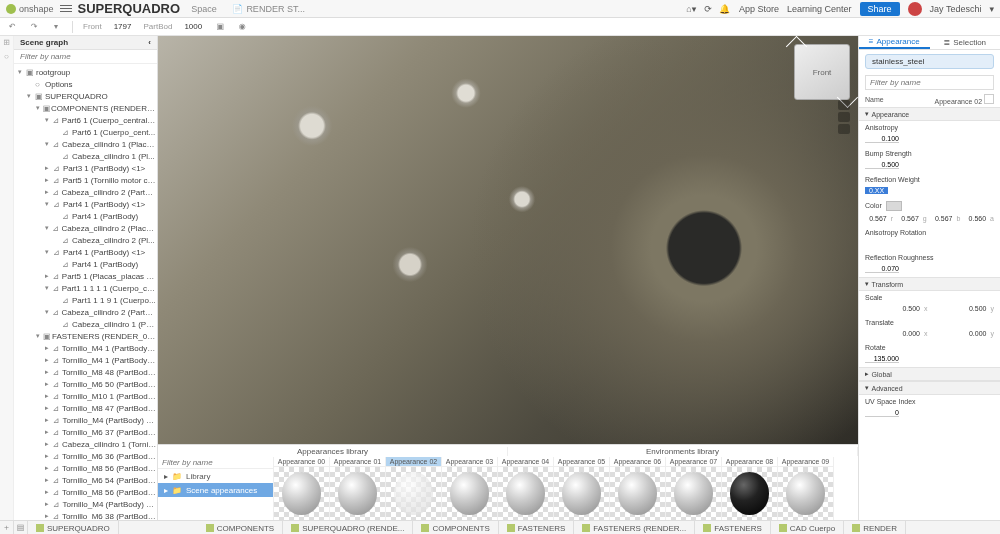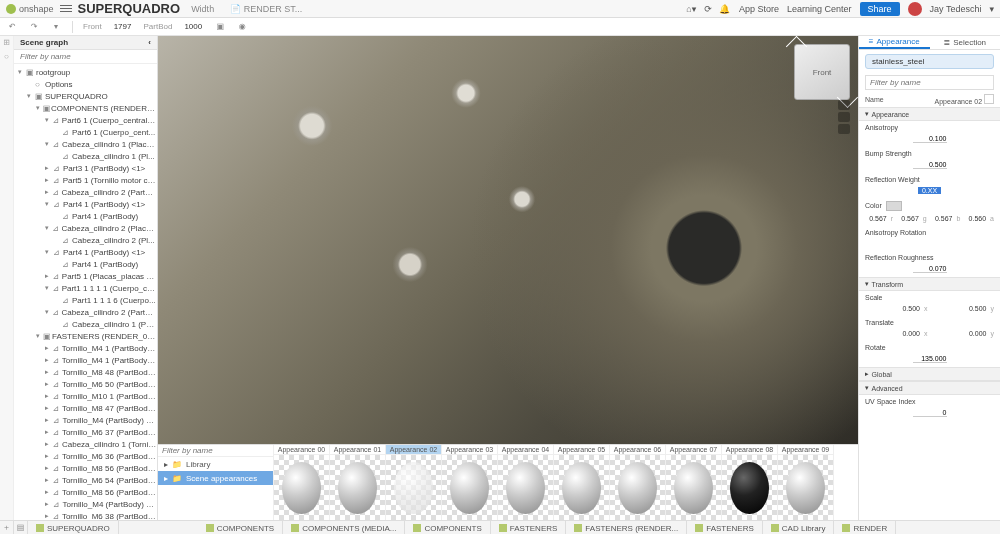--- a/index.html
+++ b/index.html
@@ -88,21 +88,21 @@
 .right-p { width: 142px; border-left: 1px solid #e0e0e0; display: flex; flex-direction: column; font-size: 8px; }
 .right-p .tabs { height: 14px; display: flex; border-bottom: 1px solid #e0e0e0; }
 .right-p .tabs .tab { flex:1; display:flex; align-items:center; justify-content:center; gap:3px; cursor:pointer; color:#555; }
 .right-p .tabs .tab.sel { border-bottom: 2px solid #1976d2; color:#1976d2; }
 .right-p .chip { background:#e3eef9; border:1px solid #b9d4ec; border-radius:3px; padding:2px 6px; margin:4px 6px; font-size:8px; display:inline-block; }
 .right-p .rfilter input { width:calc(100% - 12px); margin:2px 6px; border:1px solid #ddd; padding:2px 4px; font-size:8px; font-style:italic; color:#aaa; outline:none; }
 .right-p .row2 { display:flex; justify-content:space-between; align-items:center; padding:2px 6px; font-size:7px; color:#555; }
 .right-p .row2 .rico { width:10px; height:10px; border:1px solid #ccc; display:inline-block; }
 .right-p .sect { background:#f2f2f2; border-top:1px solid #e2e2e2; border-bottom:1px solid #e2e2e2; padding:2px 6px; font-size:7px; color:#444; display:flex; align-items:center; gap:3px; cursor:pointer; }
 .right-p .prop { padding:3px 6px; font-size:7px; color:#444; }
-.right-p .pval { display:flex; justify-content:center; gap:6px; font-size:7px; color:#333; padding:1px 6px 4px; }
+.right-p .pval { display:flex; justify-content:flex-start; gap:6px; font-size:7px; color:#333; padding:1px 6px 4px; }
 .right-p .pval .hl { background:#3b7dd8; color:#fff; padding:0 4px; }
 .right-p .pval input { width:34px; border:none; border-bottom:1px solid #ccc; font-size:7px; text-align:right; outline:none; }
 .right-p .swatch { width:16px; height:10px; background:#d9d9d9; border:1px solid #bbb; display:inline-block; vertical-align:middle; }
 .right-p .threeval { display:flex; gap:4px; padding:1px 6px 4px; font-size:7px; }
 .right-p .threeval span { flex:1; text-align:right; }
 
 
 .footer { height: 14px; background: #f4f4f4; border-top: 1px solid #ddd; display:flex; align-items:center; font-size:8px; }
 .footer .fbtn { width:14px; height:14px; display:flex; align-items:center;justify-content:center; border-right:1px solid #ddd; cursor:pointer; color:#888; }
 .footer .ftab { padding:0 8px; height:14px; display:flex; align-items:center; gap:3px; border-right:1px solid #ddd; cursor:pointer; color:#555; }
@@ -120,21 +120,21 @@
   <div class="brand">
     <span class="brand-logo"></span>
     <span>onshape</span>
   </div>
   <div class="menu-icon">
       <span></span>
       <span></span>
       <span></span>
     </div>
   <span class="docname">SUPERQUADRO</span>
-  <span class="sub">Width</span>
+  <span class="sub">Space</span>
   <span class="sub">📄 <span>RENDER ST...</span></span>
   <div class="spacer"></div>
   <div class="right">
     <span class="item">⌂▾</span>
     <span class="item">⟳</span>
     <span class="item">🔔</span>
     <span class="item">App Store</span>
     <span class="item">Learning Center</span>
     <span class="share">Share</span>
     <span class="avatar"></span>
@@ -264,21 +264,21 @@
               <span class="txt">Part5 1 (Placas_placas c e...</span>
             </div>
             <div class="tree-row" style="padding-left: 31px;">
               <span class="chev">▾</span>
               <span class="ico">⊿</span>
               <span class="txt">Part1 1 1 1 1 (Cuerpo_cent...</span>
             </div>
             <div class="tree-row" style="padding-left: 40px;">
               <span class="chev"></span>
               <span class="ico">⊿</span>
-              <span class="txt">Part1 1 1 1 6 (Cuerpo...</span>
+              <span class="txt">Part1 1 1 9 1 (Cuerpo...</span>
             </div>
             <div class="tree-row" style="padding-left: 31px;">
               <span class="chev">▾</span>
               <span class="ico">⊿</span>
               <span class="txt">Cabeza_cilindro 2 (PartBod...</span>
             </div>
             <div class="tree-row" style="padding-left: 40px;">
               <span class="chev"></span>
               <span class="ico">⊿</span>
               <span class="txt">Cabeza_cilindro 1 (Pa...</span>
@@ -374,20 +374,24 @@
           <span>Front</span>
         </div>
       <div class="vp-btns">
         <div></div>
         <div></div>
         <div></div>
       </div>
     </div>
 
     <div class="bottom">
+      <div class="b-hdr">
+        <div class="bh">Appearances library</div>
+        <div class="bh">Environments library</div>
+      </div>
       <div class="b-body">
         <div class="b-lib">
           <div class="filter"><input placeholder="Filter by name" style=""></div>
           <div id="libRows">
               <div class="librow">
                 <span>▸</span>
                 <span>📁</span>
                 <span>Library</span>
               </div>
               <div class="librow sel">
@@ -532,40 +536,40 @@
       <div class="ftab active">
         <span class="fi"></span>
         <span>Render Studio</span>
       </div>
       <div class="ftab">
         <span class="fi"></span>
         <span>COMPONENTS</span>
       </div>
       <div class="ftab">
         <span class="fi"></span>
-        <span>COMPONENTS (MEDIA...</span>
+        <span>SUPERQUADRO (RENDE...</span>
       </div>
       <div class="ftab">
         <span class="fi"></span>
         <span>COMPONENTS</span>
       </div>
       <div class="ftab">
         <span class="fi"></span>
         <span>FASTENERS</span>
       </div>
       <div class="ftab">
         <span class="fi"></span>
         <span>FASTENERS (RENDER...</span>
       </div>
       <div class="ftab">
         <span class="fi"></span>
         <span>FASTENERS</span>
       </div>
       <div class="ftab">
         <span class="fi"></span>
-        <span>CAD Library</span>
+        <span>CAD Cuerpo</span>
       </div>
       <div class="ftab">
         <span class="fi"></span>
         <span>RENDER</span>
       </div>
     </div>
 </div>
 
 </body></html>

